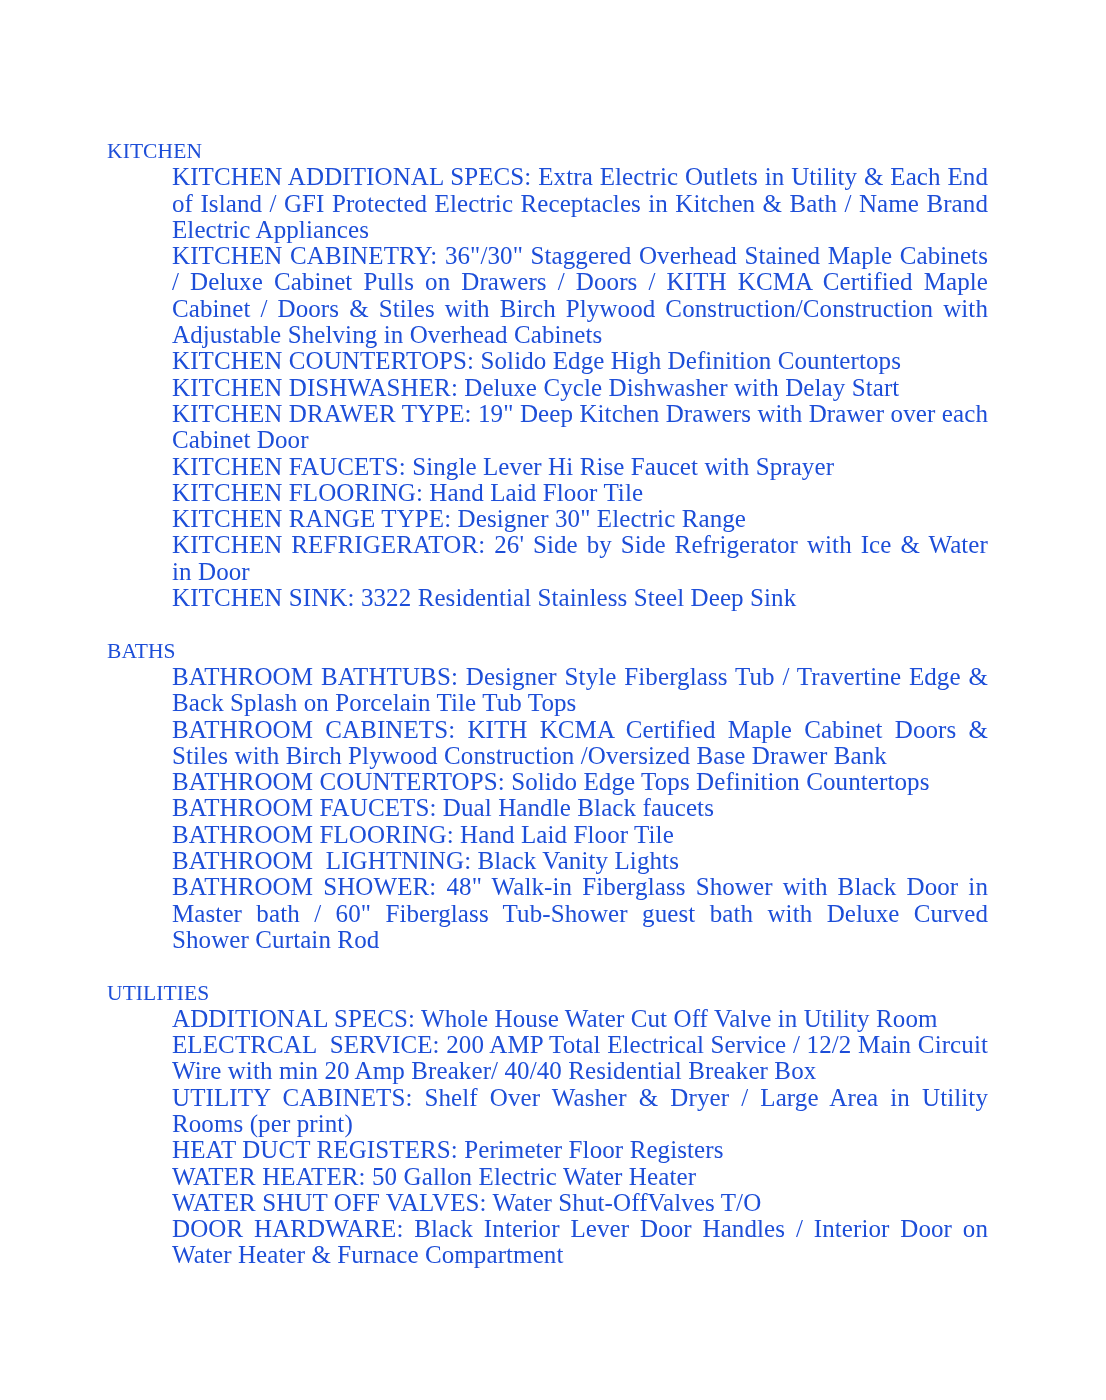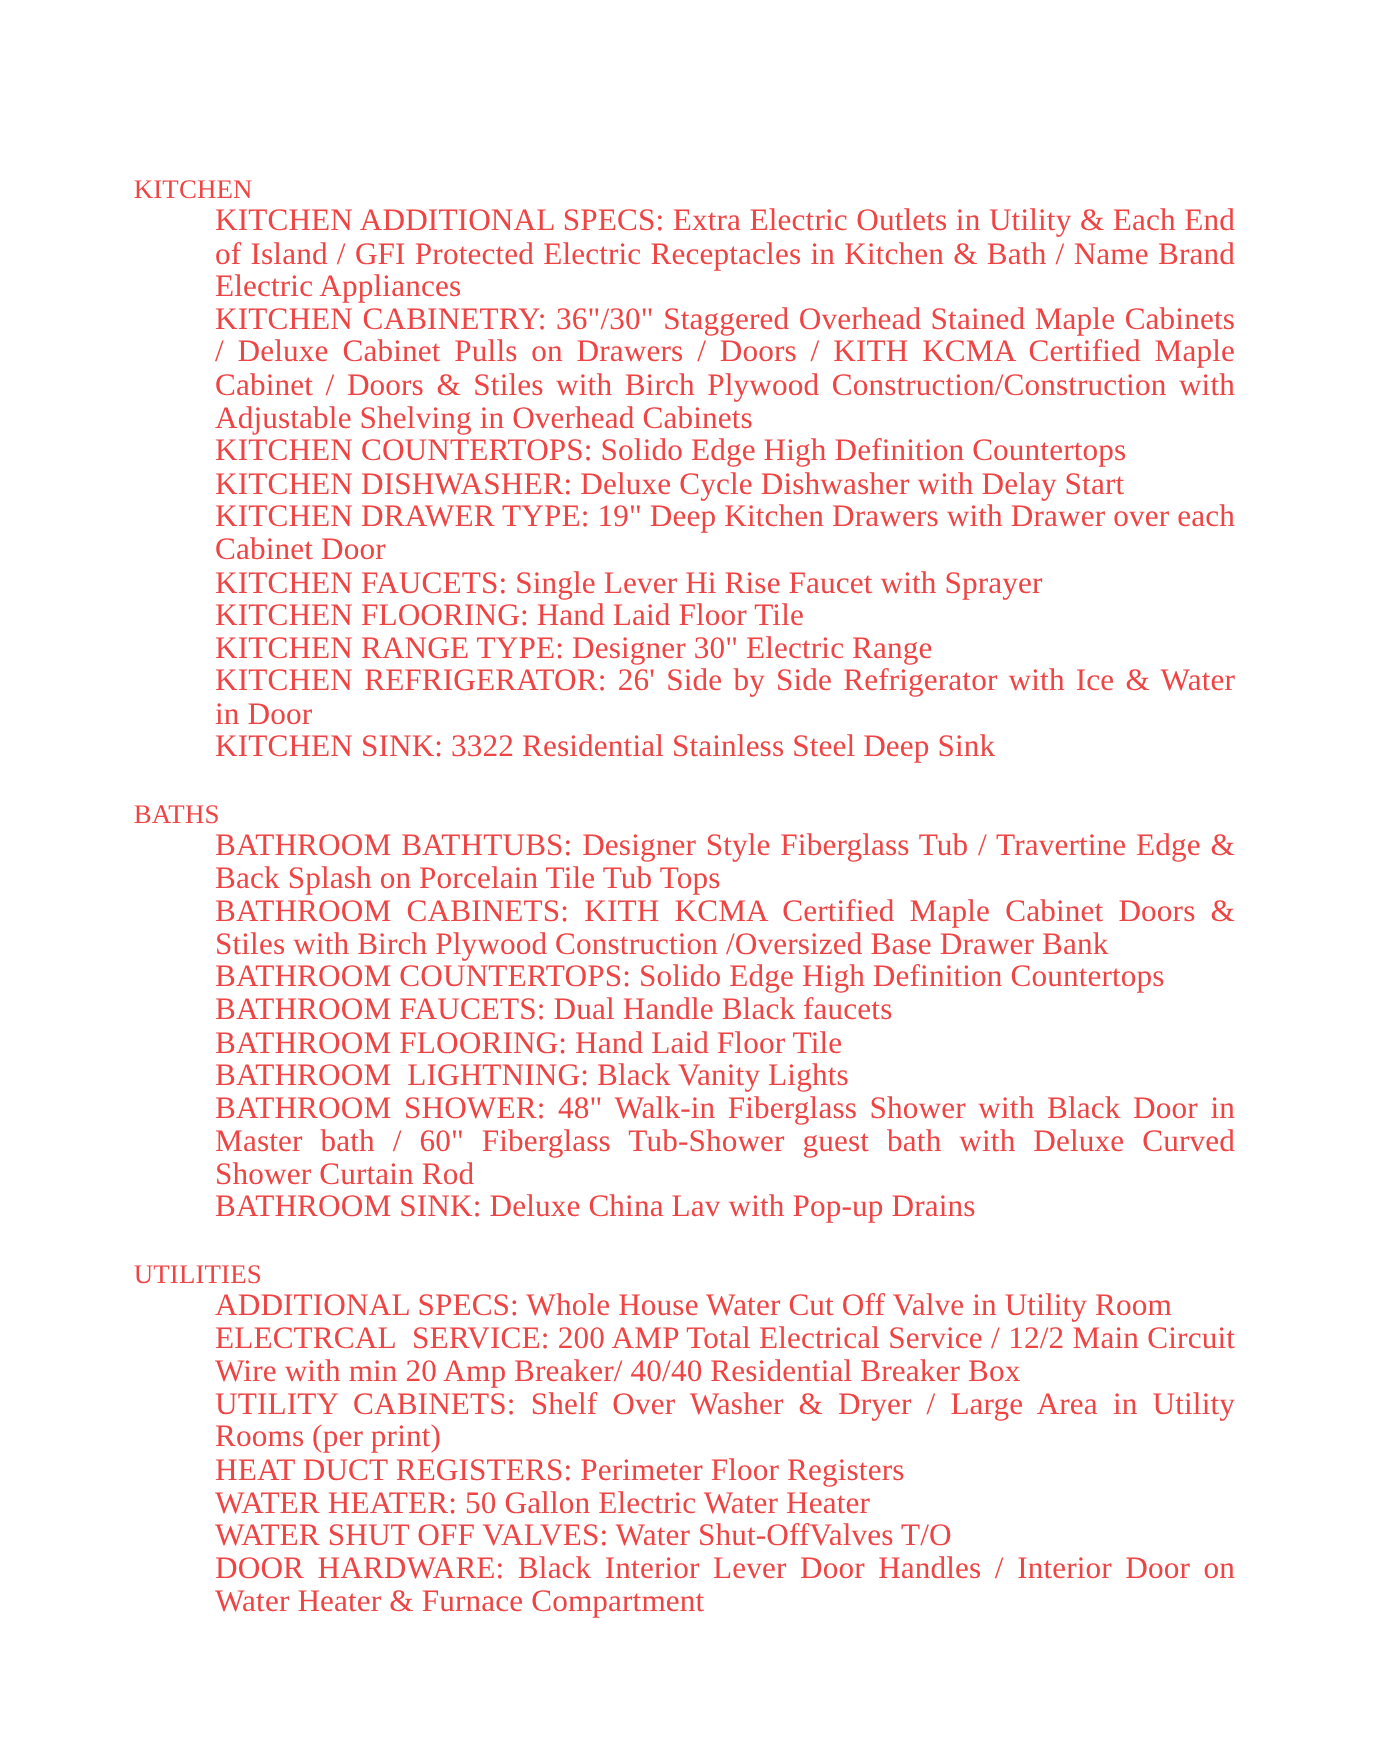--- a/index.html
+++ b/index.html
@@ -59,21 +59,21 @@
     white-space: pre-wrap;
     word-spacing: 0px;
     hyphens: none;
     -webkit-hyphens: none;
   }
   
 </style>
 </head>
 <body>
 
-<div class="page" style="background: rgb(255, 255, 255); color: #ef4444;">
+<div class="page" style="background: rgb(255, 255, 255); color: #1d4ed8;">
   <div class="doc-body">
 
   <div class="section">
         <div class="section-heading">KITCHEN</div>
         <ul class="spec-list">
           <li class="spec-item">KITCHEN ADDITIONAL SPECS: Extra Electric Outlets in Utility &amp; Each End of Island / GFI Protected Electric Receptacles in Kitchen &amp; Bath / Name Brand Electric Appliances</li>
           <li class="spec-item">KITCHEN CABINETRY: 36"/30" Staggered Overhead Stained Maple Cabinets / Deluxe Cabinet Pulls on Drawers / Doors / KITH KCMA Certified Maple Cabinet / Doors &amp; Stiles with Birch Plywood Construction/Construction with Adjustable Shelving in Overhead Cabinets</li>
           <li class="spec-item">KITCHEN COUNTERTOPS: Solido Edge High Definition Countertops</li>
           <li class="spec-item">KITCHEN DISHWASHER: Deluxe Cycle Dishwasher with Delay Start</li>
           <li class="spec-item">KITCHEN DRAWER TYPE: 19" Deep Kitchen Drawers with Drawer over each Cabinet Door</li>
@@ -82,26 +82,25 @@
           <li class="spec-item">KITCHEN RANGE TYPE: Designer 30" Electric Range</li>
           <li class="spec-item">KITCHEN REFRIGERATOR: 26' Side by Side Refrigerator with Ice &amp; Water in Door</li>
           <li class="spec-item">KITCHEN SINK: 3322 Residential Stainless Steel Deep Sink</li>
         </ul>
       </div>
       <div class="section">
         <div class="section-heading">BATHS</div>
         <ul class="spec-list">
           <li class="spec-item">BATHROOM BATHTUBS: Designer Style Fiberglass Tub / Travertine Edge &amp; Back Splash on Porcelain Tile Tub Tops</li>
           <li class="spec-item">BATHROOM CABINETS: KITH KCMA Certified Maple Cabinet Doors &amp; Stiles with Birch Plywood Construction /Oversized Base Drawer Bank</li>
-          <li class="spec-item">BATHROOM COUNTERTOPS: Solido Edge High Definition Countertops</li>
+          <li class="spec-item">BATHROOM COUNTERTOPS: Solido Edge Tops Definition Countertops</li>
           <li class="spec-item">BATHROOM FAUCETS: Dual Handle Black faucets</li>
           <li class="spec-item">BATHROOM FLOORING: Hand Laid Floor Tile</li>
           <li class="spec-item">BATHROOM  LIGHTNING: Black Vanity Lights</li>
           <li class="spec-item">BATHROOM SHOWER: 48" Walk-in Fiberglass Shower with Black Door in Master bath / 60" Fiberglass Tub-Shower guest bath with Deluxe Curved Shower Curtain Rod</li>
-          <li class="spec-item">BATHROOM SINK: Deluxe China Lav with Pop-up Drains</li>
         </ul>
       </div>
       <div class="section">
         <div class="section-heading">UTILITIES</div>
         <ul class="spec-list">
           <li class="spec-item">ADDITIONAL SPECS: Whole House Water Cut Off Valve in Utility Room</li>
           <li class="spec-item">ELECTRCAL  SERVICE: 200 AMP Total Electrical Service / 12/2 Main Circuit Wire with min 20 Amp Breaker/ 40/40 Residential Breaker Box</li>
           <li class="spec-item">UTILITY CABINETS: Shelf Over Washer &amp; Dryer / Large Area in Utility Rooms (per print)</li>
           <li class="spec-item">HEAT DUCT REGISTERS: Perimeter Floor Registers</li>
           <li class="spec-item">WATER HEATER: 50 Gallon Electric Water Heater</li>

